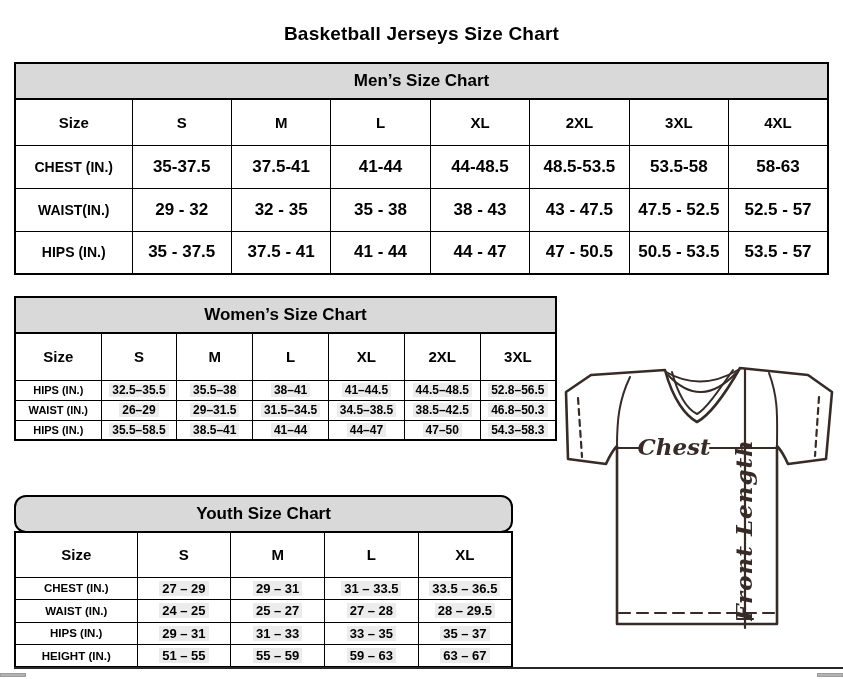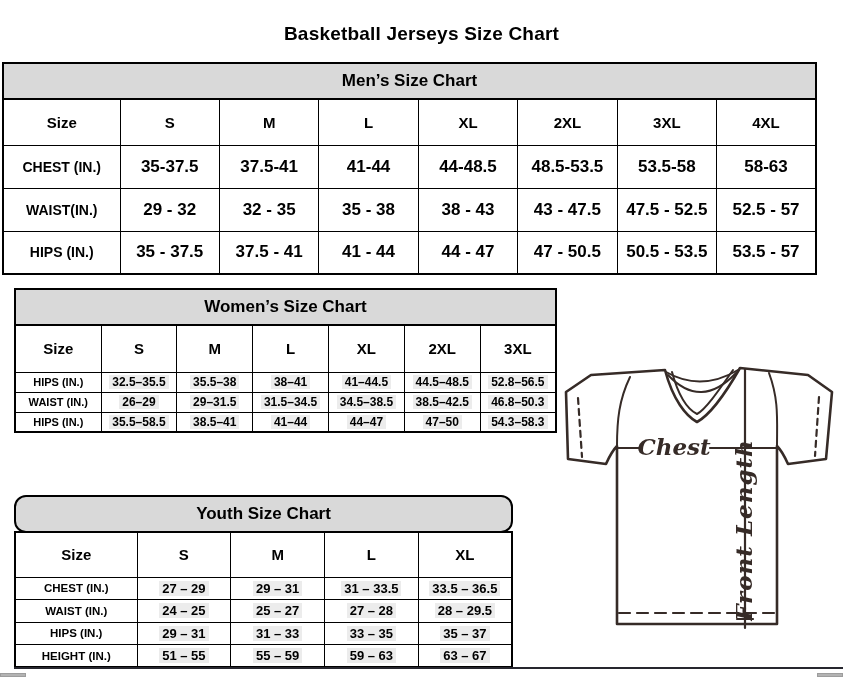--- a/index.html
+++ b/index.html
@@ -20,28 +20,28 @@
   }
   table.size-table {
     border-collapse:collapse; table-layout:fixed; width:100%;
     margin-top:-2px; border:2px solid #000;
   }
   table.size-table th, table.size-table td {
     border:1.5px solid #000; text-align:center; font-weight:bold;
     vertical-align:middle; overflow:hidden; white-space:nowrap;
   }
   
-  #mens-wrap   { left:2px; top:62px;  width:815px; }
+  #mens-wrap   { left:14px; top:62px;  width:815px; }
   #mens-wrap .tbl-title { height:38px; }
   #mens-table th { height:46px; font-size:15px; }
   #mens-table td { height:43px; font-size:17px; }
   #mens-table th:first-child, #mens-table td:first-child { width:117px; }
   #mens-table td:first-child { font-size:14px; }
   
-  #womens-wrap { left:14px; top:288px; width:543px;border-radius:12px; }
+  #womens-wrap { left:14px; top:296px; width:543px;border-radius:12px; }
   #womens-wrap .tbl-title { height:38px; }
   #womens-table th { height:47px; font-size:15px; }
   #womens-table td { height:20px; font-size:12px; }
   #womens-table th:first-child, #womens-table td:first-child { width:86px; }
   #womens-table td:first-child { font-size:11px; }
   
   #youth-wrap  { left:14px; top:495px; width:499px; }
   #youth-wrap .tbl-title { height:38px;border-radius:12px; }
   #youth-table th { height:45px; font-size:15px; }
   #youth-table td { height:22.5px; font-size:13px; }

